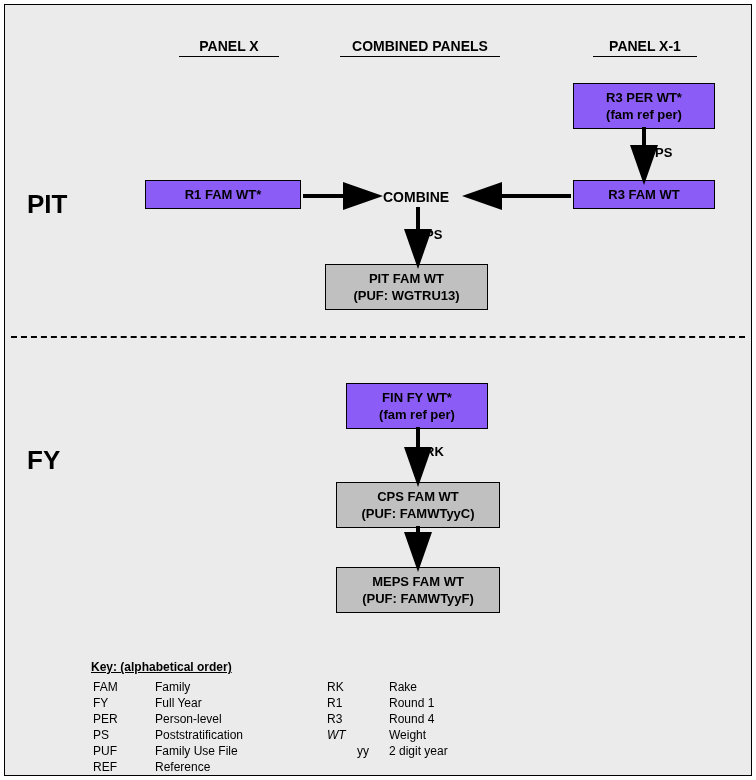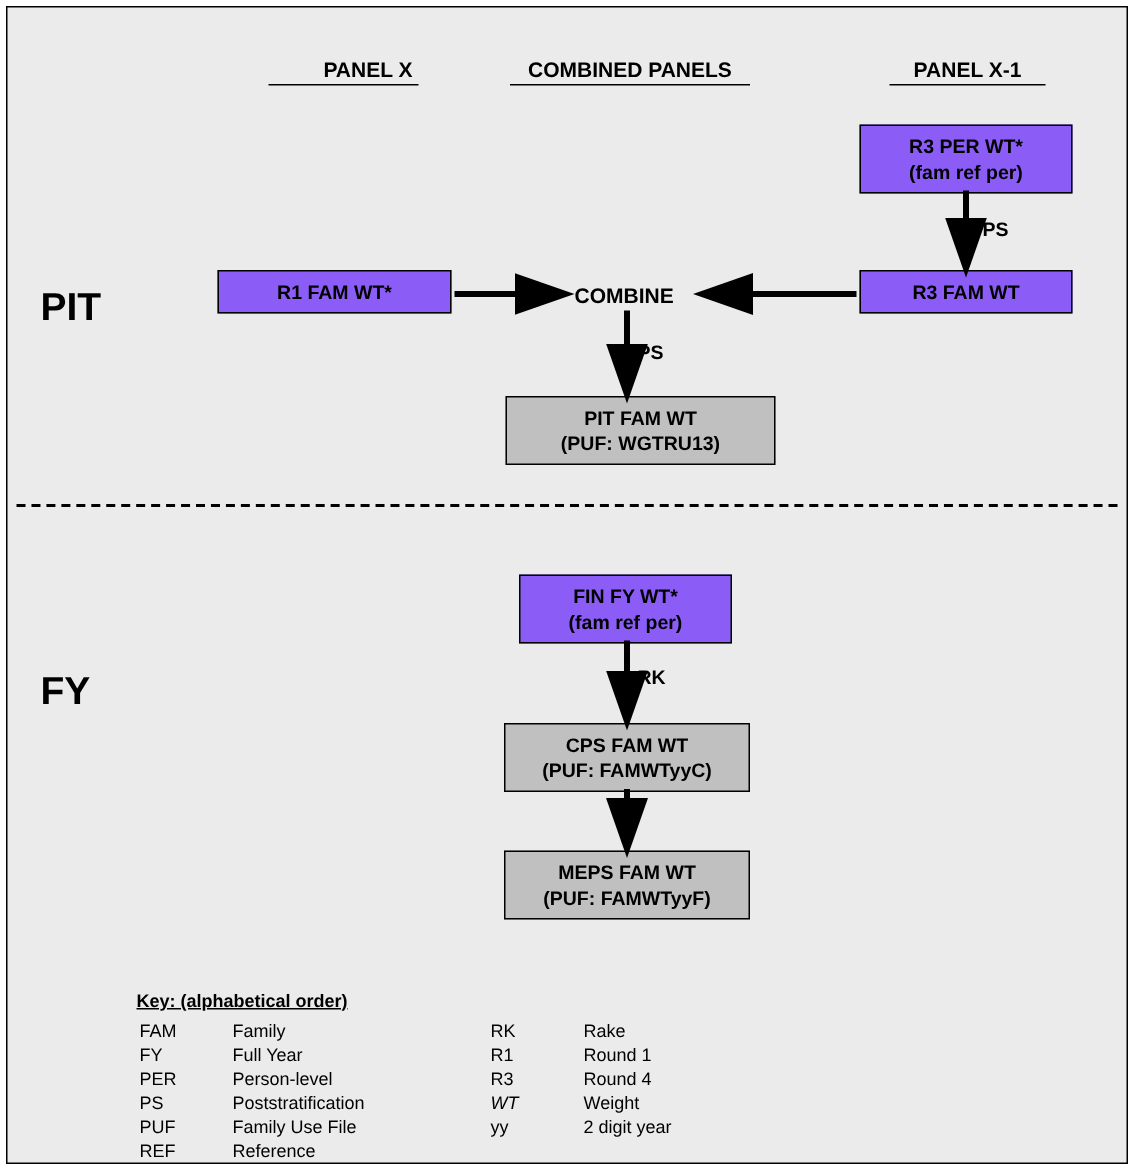--- a/index.html
+++ b/index.html
@@ -18,21 +18,21 @@
 .keytable td { padding-right:18px; vertical-align:top; font-size:12px; }
 .abbr { font-weight:normal; }
 .defn { font-weight:normal; }
 svg.arrows { position:absolute; left:0; top:0; }
 </style>
 </head>
 <body>
 
 <div class="outer">
 
-  <div class="hdr" style="left:174px; top:33px; width:100px;text-align:right;">PANEL X</div>
+  <div class="hdr" style="left:174px; top:33px; width:100px;">PANEL X</div>
   <div class="hdr" style="left:335px; top:33px; width:160px;">COMBINED PANELS</div>
   <div class="hdr" style="left:588px; top:33px; width:104px;">PANEL X-1</div>
 
   <div class="side" style="left:22px; top:184px;">PIT</div>
 
   <div class="box" style="left:568px; top:78px; width:142px;">
     <div>R3 PER WT*</div>
     <div class="sub" style="margin-top:2px;">(fam ref per)</div>
   </div>
 
@@ -43,21 +43,21 @@
   </div>
 
   <div class="box" style="left:140px; top:175px; width:156px;">
     <span>R1 FAM WT*</span>
   </div>
 
   <div class="node" style="left:378px; top:184px;">COMBINE</div>
 
   <div class="lbl" style="left:420px; top:222px;">PS</div>
 
-  <div class="box shade" style="left:332px; top:259px; width:180px;">
+  <div class="box shade" style="left:320px; top:259px; width:163px;">
     <div>PIT FAM WT</div>
     <div class="sub" style="margin-top:2px;">(PUF: WGTRU13)</div>
   </div>
 
   <div class="divider" style="top:331px;"></div>
 
   <div class="side" style="left:22px; top:440px;">FY</div>
 
   <div class="box" style="left:341px; top:378px; width:142px;">
     <div>FIN FY WT*</div>
@@ -140,19 +140,19 @@
         </tr>
         <tr>
           <td class="abbr" style="width: 60px;">R3</td>
           <td class="defn">Round 4</td>
         </tr>
         <tr>
           <td class="abbr" style="width: 60px; font-style: italic;">WT</td>
           <td class="defn">Weight</td>
         </tr>
         <tr>
-          <td class="abbr" style="width: 60px;">yy</td>
+          <td class="abbr" style="width: 60px; text-align: right;">yy</td>
           <td class="defn">2 digit year</td>
         </tr>
       </tbody>
   </table>
 
 </div>
 
 </body></html>

